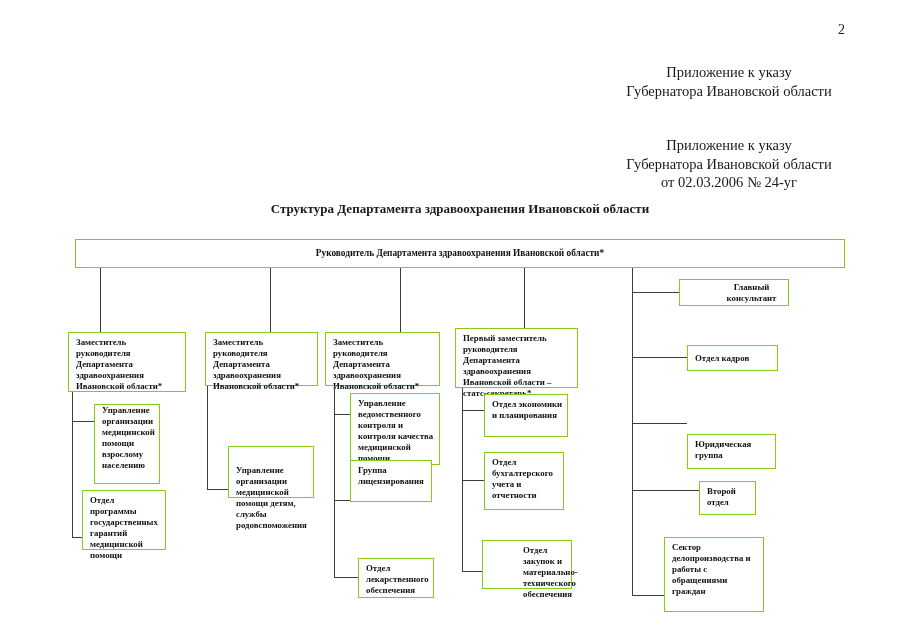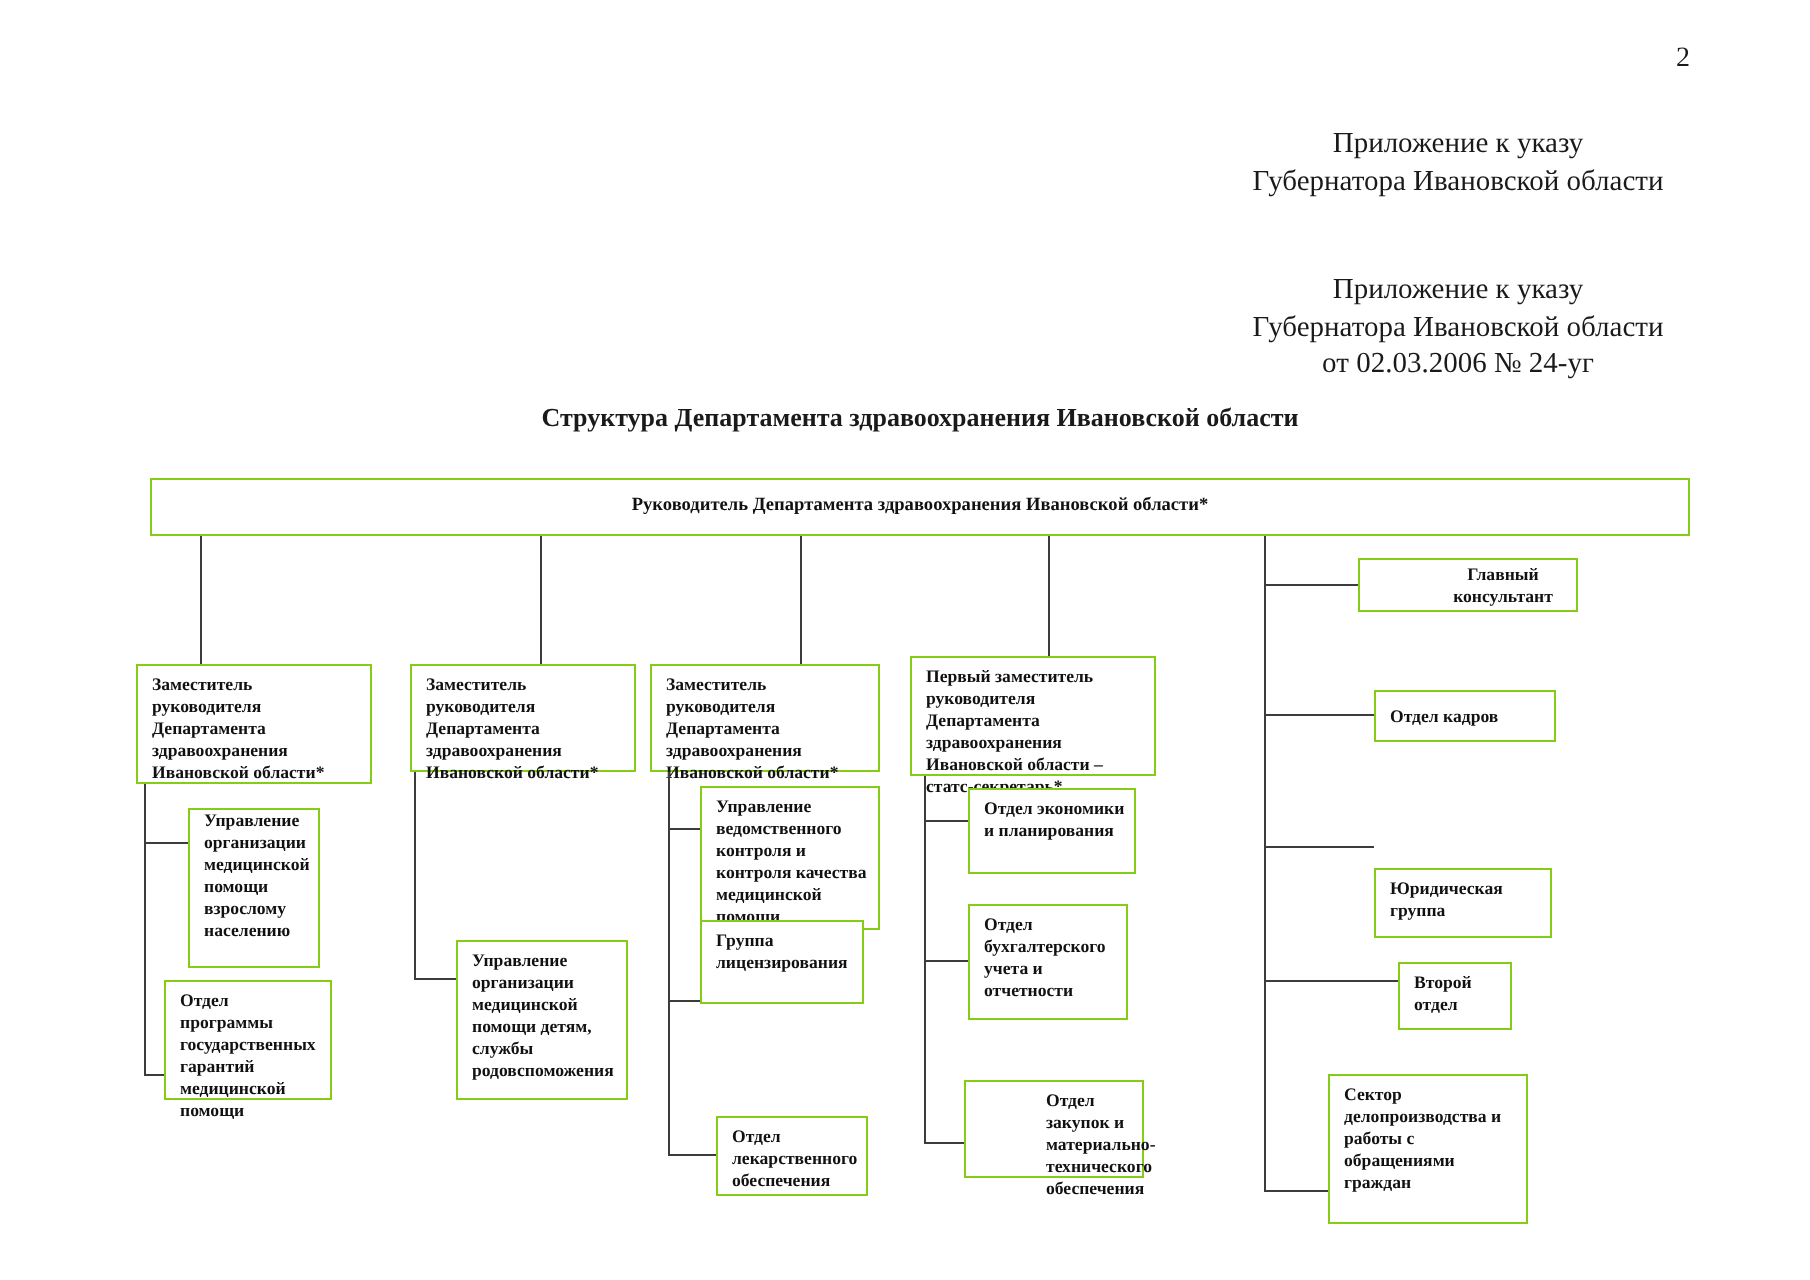--- a/index.html
+++ b/index.html
@@ -57,21 +57,21 @@
     <div class="box" style="left:455px;top:328px;width:123px;height:60px;">Первый заместитель руководителя Департамента здравоохранения Ивановской области – статс-секретарь*</div>
 
     <div class="vline" style="left:72px;top:392px;height:146px;"></div>
     <div class="hline" style="left:72px;top:421px;width:22px;"></div>
     <div class="hline" style="left:72px;top:537px;width:10px;"></div>
     <div class="box" style="left:94px;top:404px;width:66px;height:80px;padding-top:0;">Управление организации медицинской помощи взрослому населению</div>
     <div class="box" style="left:82px;top:490px;width:84px;height:60px;">Отдел программы государственных гарантий медицинской помощи</div>
 
     <div class="vline" style="left:207px;top:386px;height:104px;"></div>
     <div class="hline" style="left:207px;top:489px;width:21px;"></div>
-    <div class="box" style="left:228px;top:470px;width:86px;height:80px;padding-top:4px;">Управление организации медицинской помощи детям, службы родовспоможения</div>
+    <div class="box" style="left:228px;top:446px;width:86px;height:52px;padding-top:18px;">Управление организации медицинской помощи детям, службы родовспоможения</div>
 
     <div class="vline" style="left:334px;top:386px;height:191px;"></div>
     <div class="hline" style="left:334px;top:414px;width:16px;"></div>
     <div class="hline" style="left:334px;top:500px;width:16px;"></div>
     <div class="hline" style="left:334px;top:577px;width:24px;"></div>
     <div class="box" style="left:350px;top:393px;width:90px;height:72px;">Управление ведомственного контроля и контроля качества медицинской помощи</div>
     <div class="box" style="left:350px;top:460px;width:82px;height:42px;">Группа лицензирования</div>
     <div class="box" style="left:358px;top:558px;width:76px;height:40px;">Отдел лекарственного обеспечения</div>
 
     <div class="vline" style="left:462px;top:388px;height:184px;"></div>

